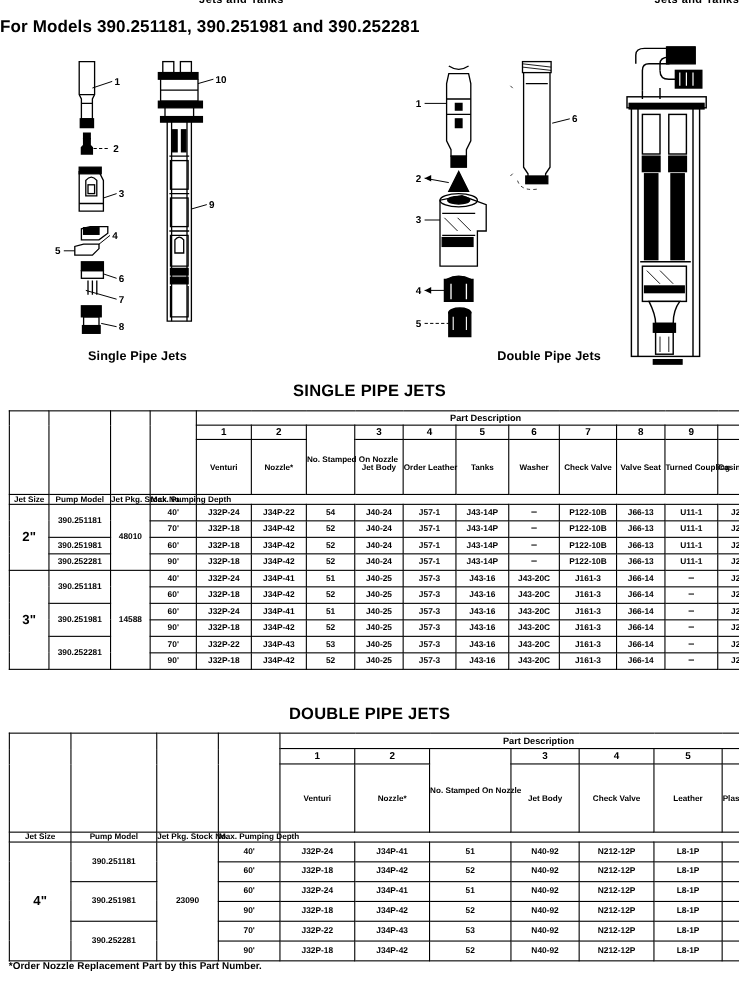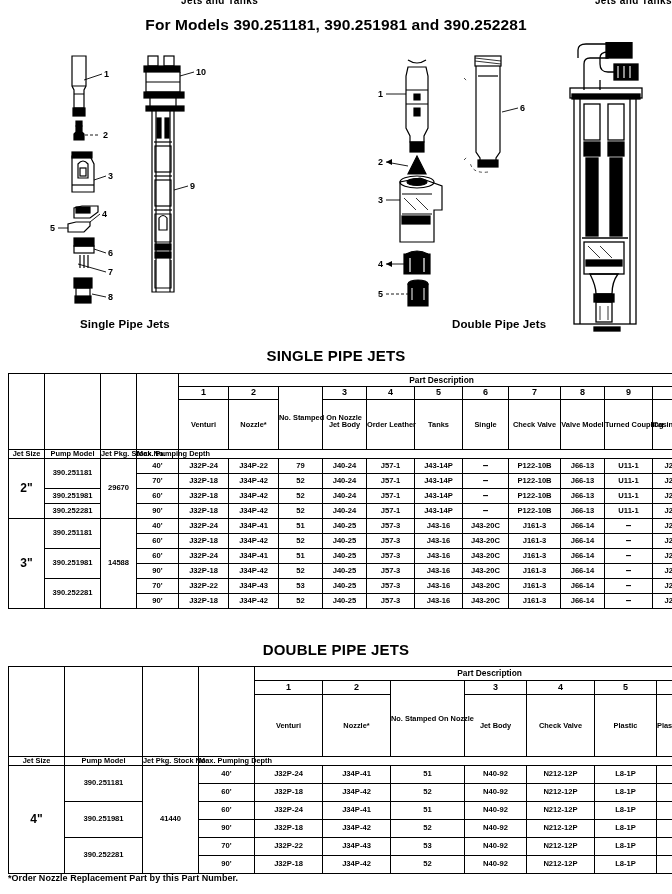--- a/index.html
+++ b/index.html
@@ -28,21 +28,21 @@
   }
   .top-strip .tl { left: 133px; }
   .top-strip .tr { right: 48px; }
   .top-strip .rule-r {
     position: absolute; right: 10px; top: 2px; width: 34px; height: 3px; background: #000;
   }
 
   
   .model-title {
     position: absolute; top: 16px; left: 0; width: 672px;
-    text-align: center;
+    text-align: left;
     font-size: 15.5px; font-weight: bold;
     letter-spacing: .1px;
   }
 
   
   .diagrams {
     position: absolute; top: 42px; left: 0; width: 672px; height: 300px;
   }
   .fig { position: absolute; }
   .fig-caption {
@@ -372,44 +372,44 @@
       <td class="hdr-num">8</td>
       <td class="hdr-num">9</td>
       <td class="hdr-num">10</td>
     </tr>
     <tr>
       <td class="hdr-lbl" style="height:50px;">Venturi</td>
       <td class="hdr-lbl">Nozzle*</td>
       <td class="hdr-lbl">Jet Body</td>
       <td class="hdr-lbl">Order Leather</td>
       <td class="hdr-lbl">Tanks</td>
-      <td class="hdr-lbl">Single</td>
+      <td class="hdr-lbl">Washer</td>
       <td class="hdr-lbl">Check Valve</td>
-      <td class="hdr-lbl">Valve Model</td>
+      <td class="hdr-lbl">Valve Seat</td>
       <td class="hdr-lbl">Turned Coupling</td>
       <td class="hdr-lbl">Casing Adapter</td>
     </tr>
     <tr>
       <td class="hdr-lbl" style="border-top:none; height:0; padding:0;">Jet Size</td>
       <td class="hdr-lbl" style="border-top:none;">Pump Model</td>
       <td class="hdr-lbl" style="border-top:none;">Jet Pkg. Stock No.</td>
       <td class="hdr-lbl" style="border-top:none;">Max. Pumping Depth</td>
       <td colspan="11" style="border:none;"></td>
     </tr>
   </thead>
   <tbody>
 
     <tr class="rowh">
       <td rowspan="4" class="jetsize">2"</td>
       <td rowspan="2">390.251181</td>
-      <td rowspan="4">29670</td>
+      <td rowspan="4">48010</td>
       <td class="nb-bottom">40'</td>
       <td class="nb-bottom">J32P-24</td>
       <td class="nb-bottom">J34P-22</td>
-      <td class="nb-bottom">79</td>
+      <td class="nb-bottom">54</td>
       <td class="nb-bottom">J40-24</td>
       <td class="nb-bottom">J57-1</td>
       <td class="nb-bottom">J43-14P</td>
       <td class="nb-bottom dash">–</td>
       <td class="nb-bottom">P122-10B</td>
       <td class="nb-bottom">J66-13</td>
       <td class="nb-bottom">U11-1</td>
       <td class="nb-bottom">J216-13</td>
     </tr>
     <tr class="rowh">
@@ -580,36 +580,36 @@
       <td class="hdr-num">3</td>
       <td class="hdr-num">4</td>
       <td class="hdr-num">5</td>
       <td class="hdr-num">6</td>
     </tr>
     <tr>
       <td class="hdr-lbl" style="height:62px;">Venturi</td>
       <td class="hdr-lbl">Nozzle*</td>
       <td class="hdr-lbl">Jet Body</td>
       <td class="hdr-lbl">Check Valve</td>
-      <td class="hdr-lbl">Plastic</td>
+      <td class="hdr-lbl">Leather</td>
       <td class="hdr-lbl">Plastic Pipe Adapter</td>
     </tr>
     <tr>
       <td class="hdr-lbl" style="border-top:none; height:0;">Jet Size</td>
       <td class="hdr-lbl" style="border-top:none;">Pump Model</td>
       <td class="hdr-lbl" style="border-top:none;">Jet Pkg. Stock No.</td>
       <td class="hdr-lbl" style="border-top:none;">Max. Pumping Depth</td>
       <td colspan="7" style="border:none;"></td>
     </tr>
   </thead>
   <tbody>
     <tr class="rowh-d">
       <td rowspan="6" class="jetsize">4"</td>
       <td rowspan="2">390.251181</td>
-      <td rowspan="6">41440</td>
+      <td rowspan="6">23090</td>
       <td class="nb-bottom">40'</td>
       <td class="nb-bottom">J32P-24</td>
       <td class="nb-bottom">J34P-41</td>
       <td class="nb-bottom">51</td>
       <td class="nb-bottom">N40-92</td>
       <td class="nb-bottom">N212-12P</td>
       <td class="nb-bottom">L8-1P</td>
       <td class="nb-bottom">U11-104P</td>
     </tr>
     <tr class="rowh-d">

